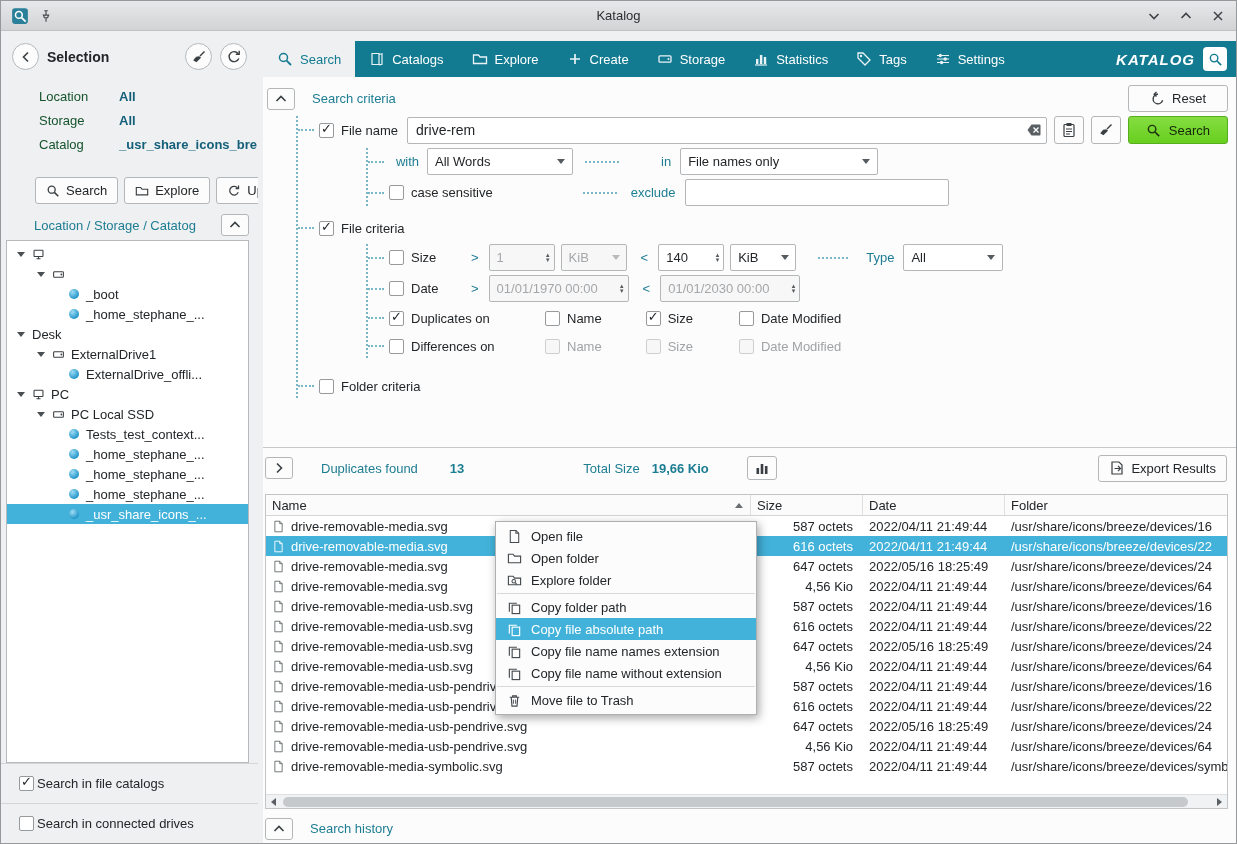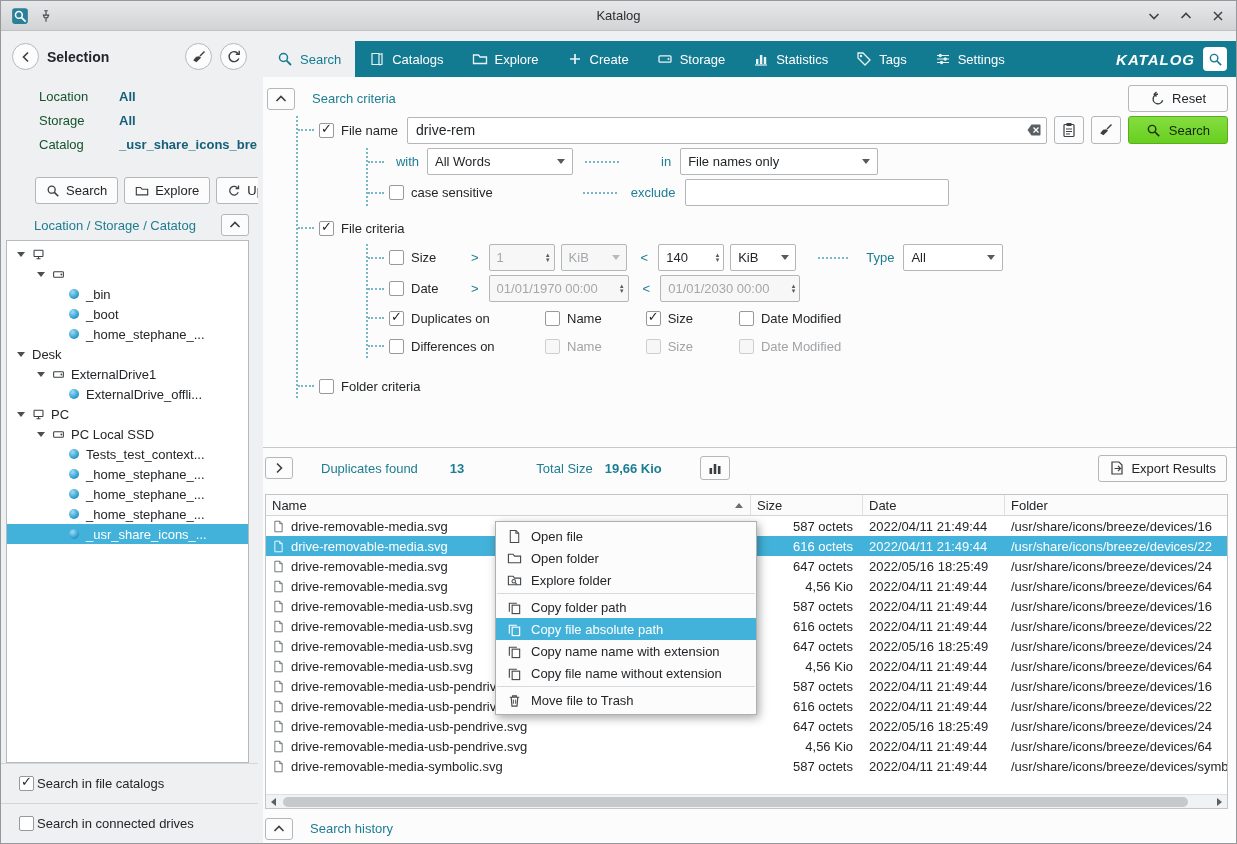--- a/index.html
+++ b/index.html
@@ -255,25 +255,20 @@
               <svg viewBox="0 0 16 16" width="13" height="13" aria-hidden="true">
                 <rect x="2" y="4.5" width="12" height="7" rx="1" fill="none" stroke="currentColor" stroke-width="1.3"></rect>
                 <circle cx="11.5" cy="8" r="1.1" fill="currentColor"></circle>
               </svg>
             </span>
             <span class="tree-label"></span>
           </div>
           <div class="tree-item" style="padding-left:50px">
             <span class="tri-sp"></span>
             <span class="dot"></span>
-            <span class="tree-label">_bin</span>
-          </div>
-          <div class="tree-item" style="padding-left:50px">
-            <span class="tri-sp"></span>
-            <span class="dot"></span>
             <span class="tree-label">_boot</span>
           </div>
           <div class="tree-item" style="padding-left:50px">
             <span class="tri-sp"></span>
             <span class="dot"></span>
             <span class="tree-label">_home_stephane_...</span>
           </div>
           <div class="tree-item" style="padding-left:10px">
             <span class="tri"></span>
             <span class="tree-label">Desk</span>
@@ -646,21 +641,21 @@
         <div class="resultsbar">
           <button class="sqbtn">
               <span class="ic">
                 <svg viewBox="0 0 16 16" width="16" height="16" aria-hidden="true">
                   <path d="M6 3.5L10.5 8 6 12.5" fill="none" stroke="currentColor" stroke-width="1.6"></path>
                 </svg>
               </span>
             </button>
           <span class="tlabel" style="margin-left:28px">Duplicates found</span>
           <span class="tval" style="margin-left:32px">13</span>
-          <span class="tlabel" style="margin-left:72px">Total Size</span>
+          <span class="tlabel" style="margin-left:119px">Total Size</span>
           <span class="tval" style="margin-left:12px">19,66 Kio</span>
           <button class="sqbtn" style="margin-left:38px;width:30px;height:24px">
               <span class="ic">
                 <svg viewBox="0 0 16 16" width="16" height="16" aria-hidden="true">
                   <rect x="2.5" y="8" width="2.6" height="6" fill="currentColor"></rect>
                   <rect x="6.7" y="4" width="2.6" height="10" fill="currentColor"></rect>
                   <rect x="10.9" y="6" width="2.6" height="8" fill="currentColor"></rect>
                 </svg>
               </span>
             </button>
@@ -950,21 +945,21 @@
         </span>
         <span>Copy file absolute path</span>
       </div>
       <div class="mi">
         <span class="ic">
           <svg viewBox="0 0 16 16" width="15" height="15" aria-hidden="true">
             <path d="M10.5 3.5h-8v9" fill="none" stroke="currentColor" stroke-width="1.2"></path>
             <rect x="5.5" y="5.5" width="8" height="9" fill="none" stroke="currentColor" stroke-width="1.2"></rect>
           </svg>
         </span>
-        <span>Copy name name with extension</span>
+        <span>Copy file name names extension</span>
       </div>
       <div class="mi">
         <span class="ic">
           <svg viewBox="0 0 16 16" width="15" height="15" aria-hidden="true">
             <path d="M10.5 3.5h-8v9" fill="none" stroke="currentColor" stroke-width="1.2"></path>
             <rect x="5.5" y="5.5" width="8" height="9" fill="none" stroke="currentColor" stroke-width="1.2"></rect>
           </svg>
         </span>
         <span>Copy file name without extension</span>
       </div>

